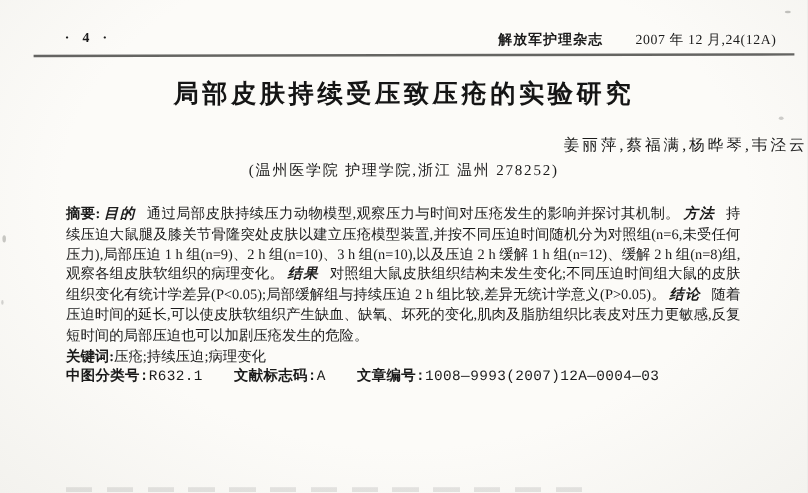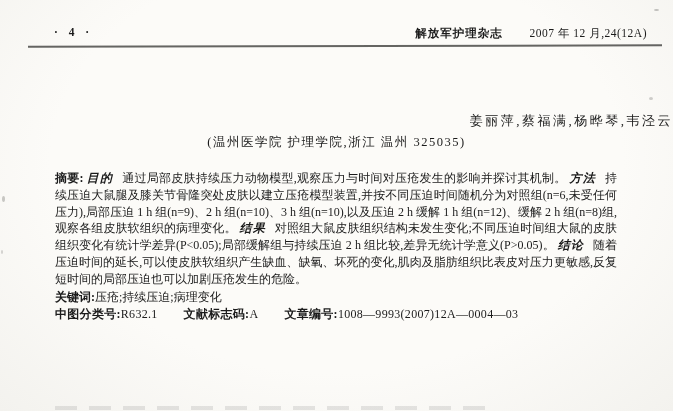--- a/index.html
+++ b/index.html
@@ -31,21 +31,21 @@
   .authors-zh{position:absolute;top:112px;left:0;width:100%;text-align:right;
     font-size:13px;letter-spacing:2.5px;}
   .affiliation{position:absolute;top:134px;left:0;width:100%;text-align:center;
     font-size:12.5px;letter-spacing:1.5px;}
   
   .bodyblock{position:absolute;top:170px;left:55px;width:562px;font-size:12px;line-height:16.8px;}
   .abstract{margin:0;text-align:justify;text-justify:inter-ideograph;}
   .b{font-weight:bold;}
   .sec{font-weight:bold;font-style:italic;letter-spacing:1px;margin:0 9px 0 3px;font-family:Liberation Serif, serif;}
   .keywords{margin:1px 0 0 0;}
-  .classline{margin:1px 0 0 0;letter-spacing:0.3px;}
+  .classline{margin:1px 0 0 0;letter-spacing:0.3px;font-family:Liberation Mono, monospace;}
   .gap{margin-left:26px;}
   
   .title-en{position:absolute;top:344px;left:55px;width:562px;
     font-weight:bold;font-size:13.5px;letter-spacing:0.2px;word-spacing:2px;}
   .authors-en{position:absolute;top:370px;left:55px;width:562px;
     font-size:12.8px;line-height:20px;text-align:justify;word-spacing:1.5px;}
   
   .smudge{position:absolute;top:406px;left:55px;width:430px;height:4px;opacity:.18;
     background:repeating-linear-gradient(90deg,#777 0 22px,transparent 22px 34px);}
   .speck{position:absolute;background:#8a8a86;border-radius:50%;}
@@ -61,22 +61,23 @@
 
   <div class="header">
     <span class="pagenum">· 4 ·</span>
     <span class="jinfo">
       <span class="jname">解放军护理杂志</span>
       <span class="jissue">2007 年 12 月,24(12A)</span>
     </span>
   </div>
   <div class="rule"></div>
 
+  <h1 class="title-zh">局部皮肤持续受压致压疮的实验研究</h1>
   <div class="authors-zh">姜丽萍,蔡福满,杨晔琴,韦泾云</div>
-  <div class="affiliation">(温州医学院 护理学院,浙江 温州 325035)</div>
+  <div class="affiliation">(温州医学院 护理学院,浙江 温州 278252)</div>
 
   <div class="bodyblock">
     <p class="abstract"><span class="b">摘要:</span><span class="sec">目的</span><span>通过局部皮肤持续压力动物模型,观察压力与时间对压疮发生的影响并探讨其机制。</span><span class="sec">方法</span><span>持续压迫大鼠腿及膝关节骨隆突处皮肤以建立压疮模型装置,并按不同压迫时间随机分为对照组(n=6,未受任何压力),局部压迫 1 h 组(n=9)、2 h 组(n=10)、3 h 组(n=10),以及压迫 2 h 缓解 1 h 组(n=12)、缓解 2 h 组(n=8)组,观察各组皮肤软组织的病理变化。</span><span class="sec">结果</span><span>对照组大鼠皮肤组织结构未发生变化;不同压迫时间组大鼠的皮肤组织变化有统计学差异(P&lt;0.05);局部缓解组与持续压迫 2 h 组比较,差异无统计学意义(P&gt;0.05)。</span><span class="sec">结论</span><span>随着压迫时间的延长,可以使皮肤软组织产生缺血、缺氧、坏死的变化,肌肉及脂肪组织比表皮对压力更敏感,反复短时间的局部压迫也可以加剧压疮发生的危险。</span></p>
     <p class="keywords"><span class="b">关键词:</span><span>压疮;持续压迫;病理变化</span></p>
     <p class="classline"><span class="b">中图分类号:</span><span>R632.1</span><span class="b gap">文献标志码:</span><span>A</span><span class="b gap">文章编号:</span><span>1008—9993(2007)12A—0004—03</span></p>
   </div>
 
 
   <div class="smudge"></div>
   <div class="speck s1"></div>

